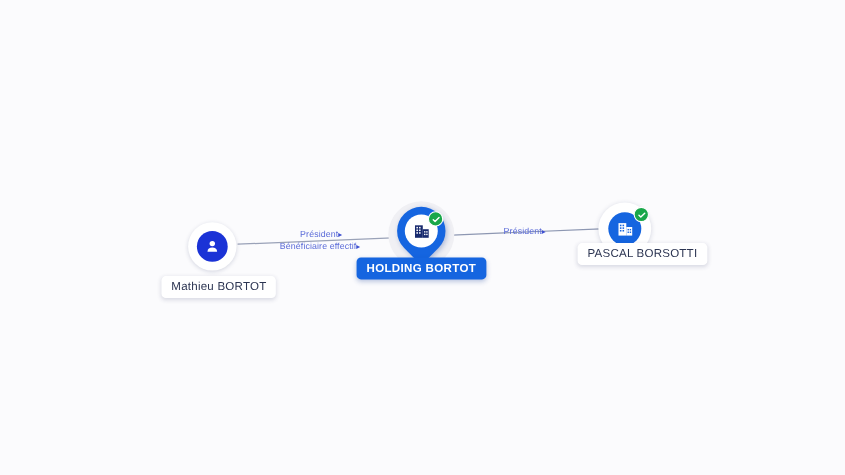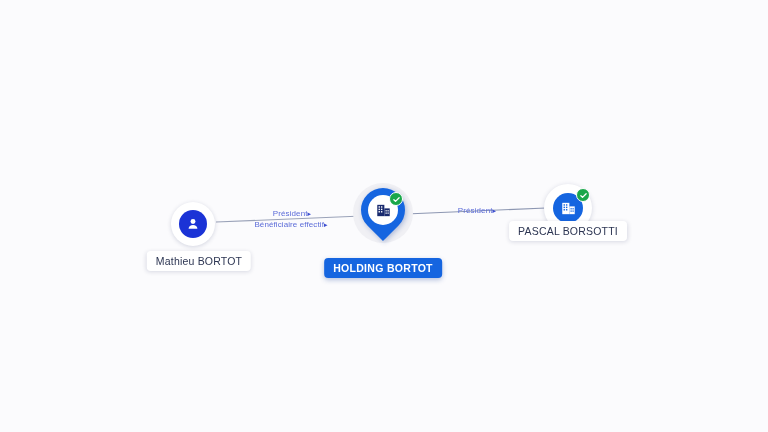--- a/index.html
+++ b/index.html
@@ -143,21 +143,20 @@
     color: #2c3552;
     box-shadow: 0 1px 4px rgba(30,40,90,0.16);
   }
   .caption.focus {
     background: #1565e0;
     color: #ffffff;
     font-weight: bold;
     font-size: 10.5px;
     letter-spacing: 0.3px;
     box-shadow: 0 2px 5px rgba(20,60,150,0.30);
-    margin-top: 24px;
   }
 
   
   .edge-label {
     position: absolute;
     transform: translate(-50%, -50%);
     white-space: nowrap;
     font-size: 8px;
     color: #5b6bd8;
     letter-spacing: 0.1px;
@@ -246,16 +245,16 @@
           <rect x="14.8" y="14.8" width="1.8" height="1.8" fill="#1565e0"></rect>
           <rect x="17.6" y="14.8" width="1.8" height="1.8" fill="#1565e0"></rect>
         </svg>
       </div>
     </div>
     <div class="check-badge" style="left:8px; top:-20px;">
       <svg width="9" height="9" viewBox="0 0 24 24">
         <path d="M5 12.6l4.4 4.4L19 7.4" stroke="#ffffff" stroke-width="3.4" fill="none" stroke-linecap="round" stroke-linejoin="round"></path>
       </svg>
     </div>
-    <div class="caption" style="left:0px; top:13px;">PASCAL BORSOTTI</div>
+    <div class="caption" style="left:16px; top:13px;">PASCAL BORSOTTI</div>
   </div>
 
 </div>
 
 </body></html>

